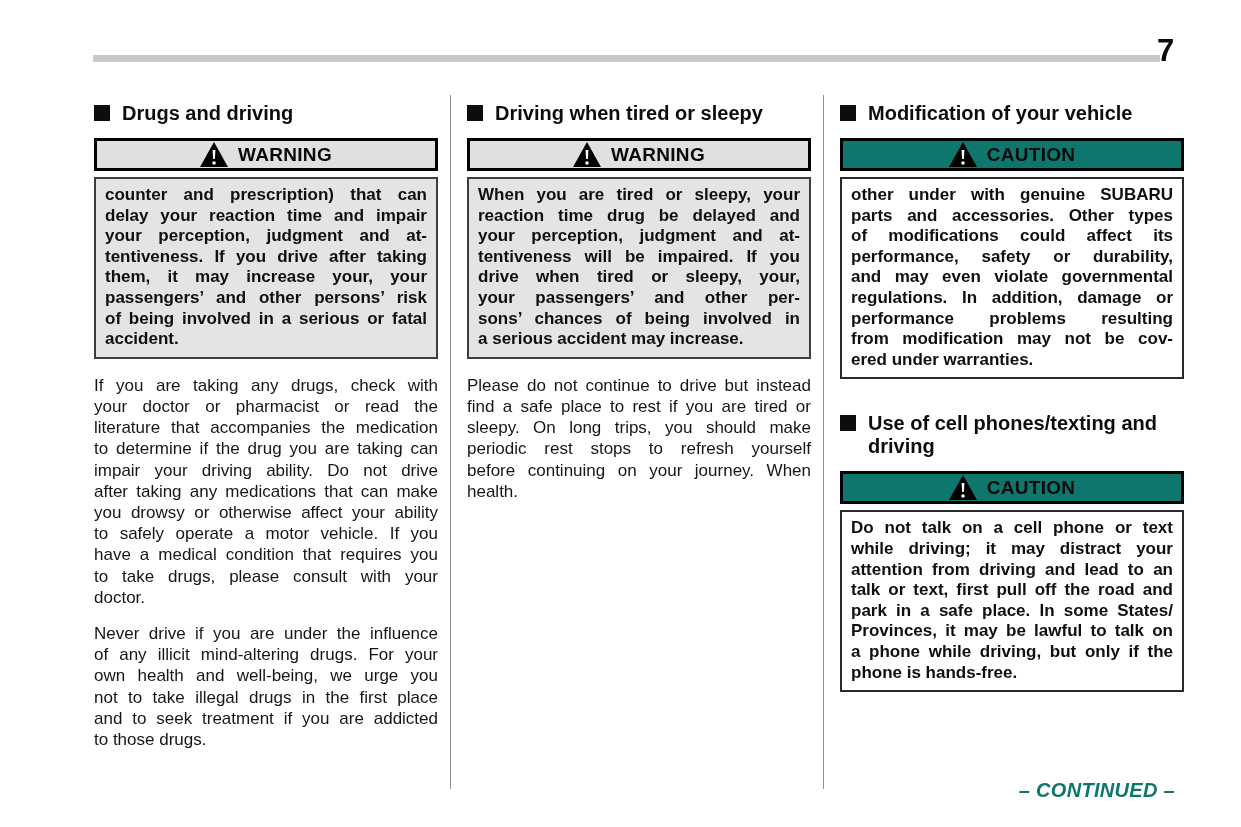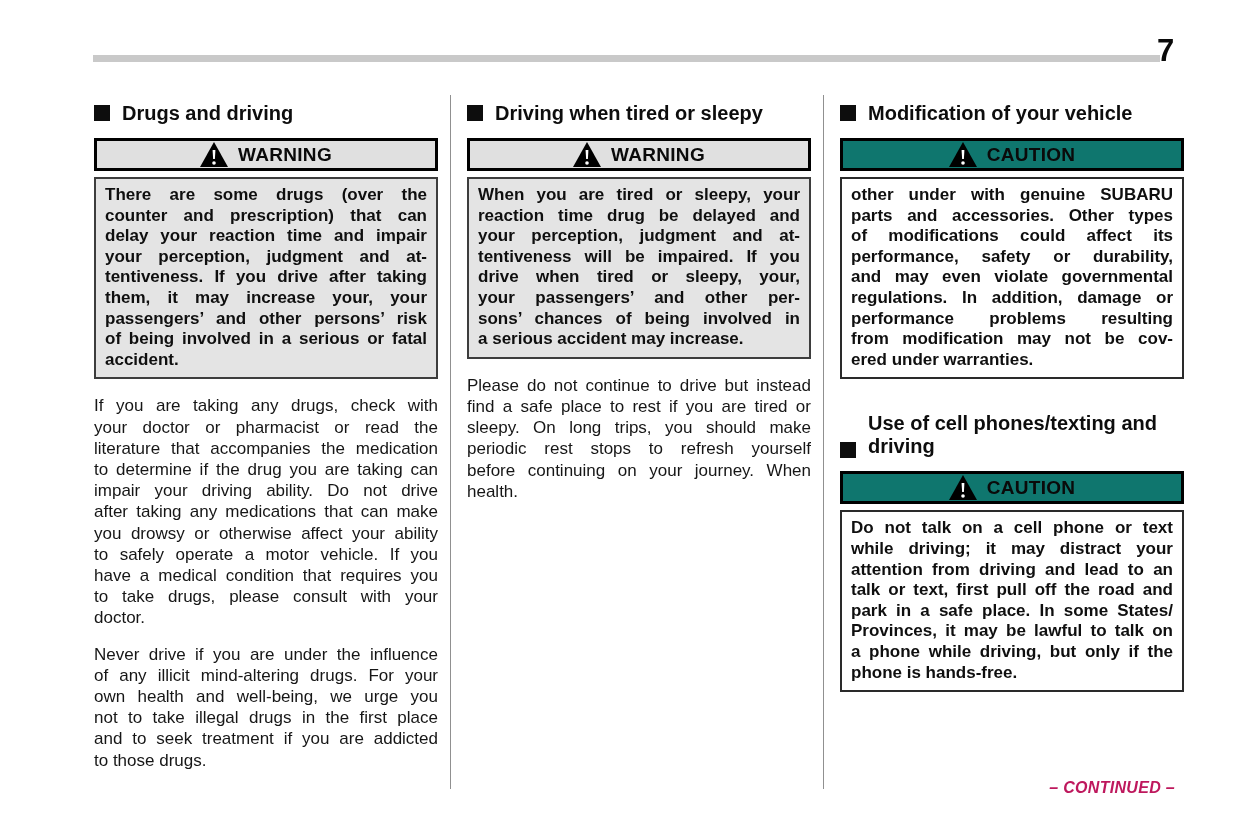--- a/index.html
+++ b/index.html
@@ -103,32 +103,32 @@
     font-size: 17px;
     line-height: 21.2px;
     color: #161616;
     margin-bottom: 15px;
   }
 
   
   .jline { text-align: justify; text-align-last: justify; }
   .jline.last { text-align-last: left; }
 
-  .heading-2nd { margin-top: 33px; align-items: flex-end; }
+  .heading-2nd { margin-top: 33px; }
 
   
   .footer {
     position: absolute;
     right: 66px; top: 779px;
   }
   .continued {
-    font-size: 16px;
+    font-size: 20px;
     font-weight: bold;
     font-style: italic;
-    color: #be185d;
+    color: #0f766e;
     letter-spacing: 0.3px;
   }
 </style>
 </head>
 <body>
 
 <div class="page">
 
   <div class="header">
     <div class="topbar"></div>
@@ -145,21 +145,20 @@
       <div class="alert gray">
         <div class="alert-titlebar">
           <svg class="tri" width="28" height="25" viewBox="0 0 28 25">
             <path d="M14 0 L28 25 L0 25 Z" fill="#000"></path>
             <path d="M12.6 8 h2.8 l-0.5 9 h-1.8 Z" fill="#fff"></path>
             <circle cx="14" cy="21" r="1.8" fill="#fff"></circle>
           </svg>
           <span class="alert-label">WARNING</span>
         </div>
         <div class="alert-body">
-            <div class="jline">There are some drugs (over the</div>
             <div class="jline">counter and prescription) that can</div>
             <div class="jline">delay your reaction time and impair</div>
             <div class="jline">your perception, judgment and at-</div>
             <div class="jline">tentiveness. If you drive after taking</div>
             <div class="jline">them, it may increase your, your</div>
             <div class="jline">passengers’ and other persons’ risk</div>
             <div class="jline">of being involved in a serious or fatal</div>
             <div class="jline last">accident.</div>
           </div>
       </div>

